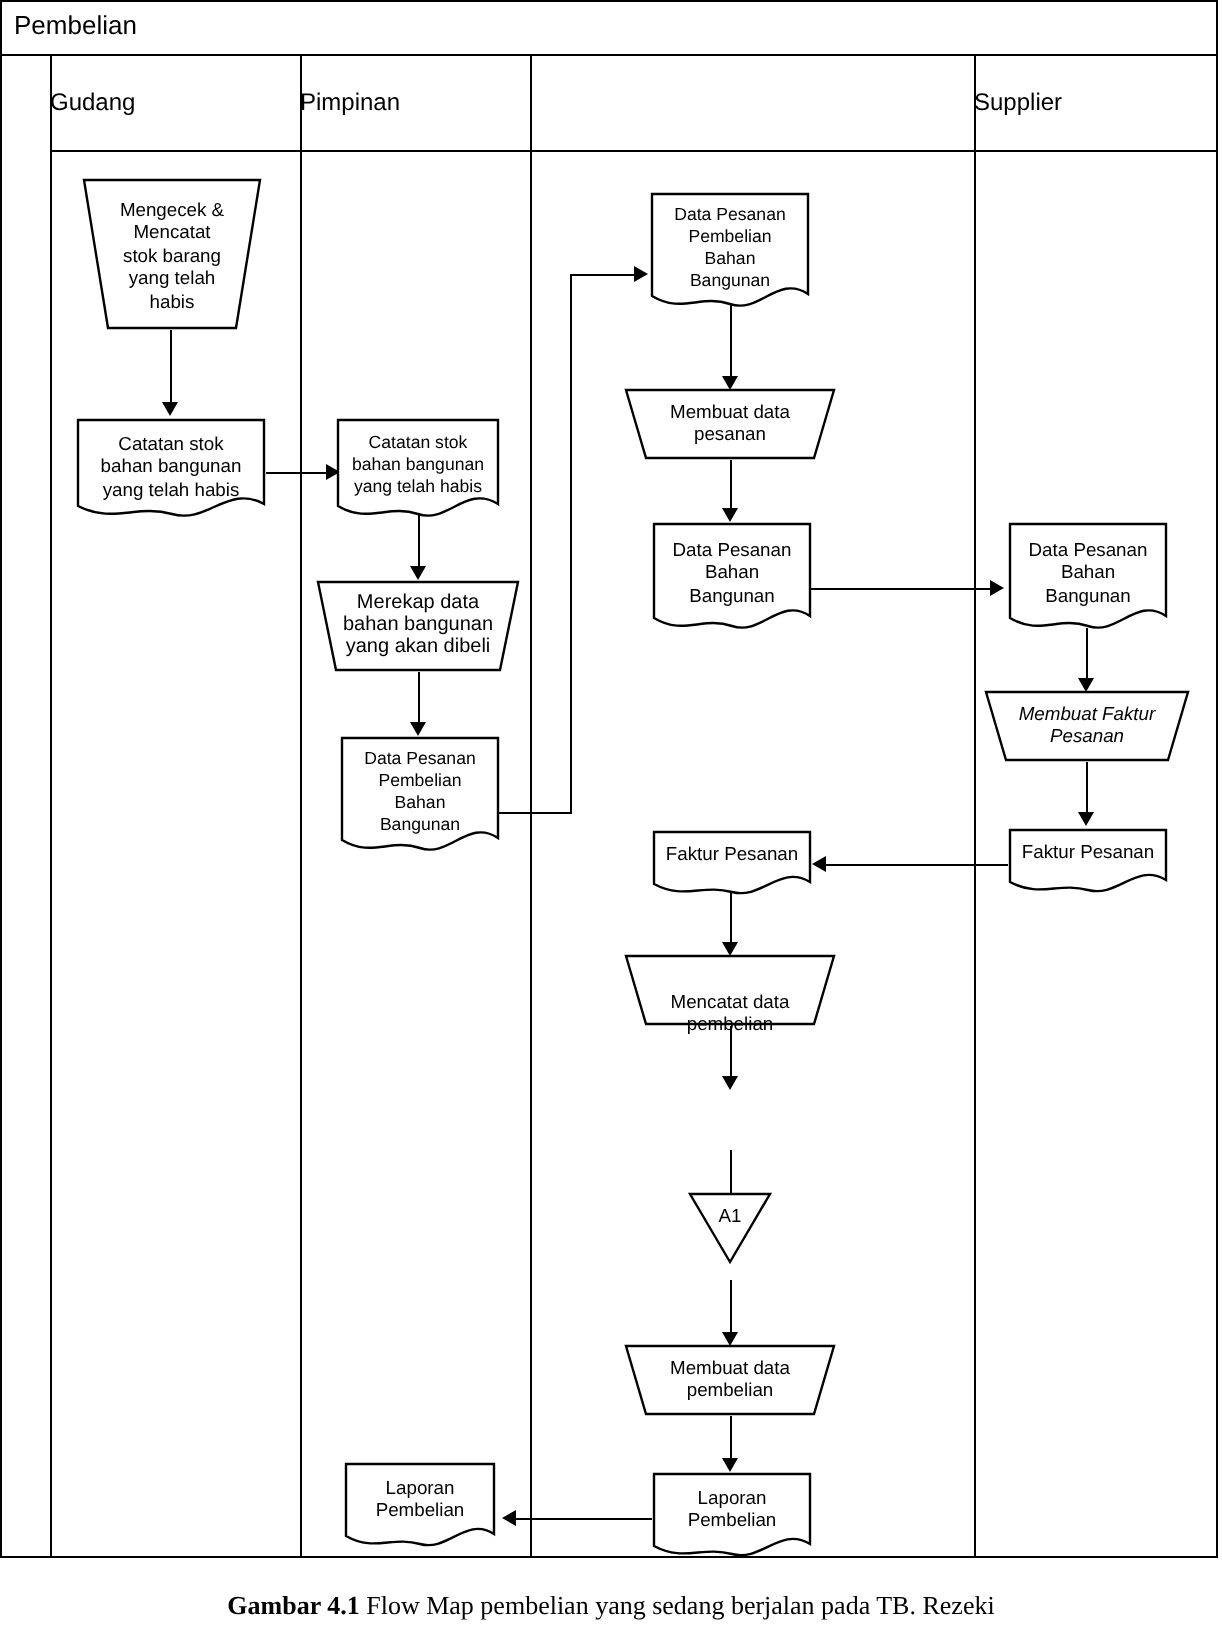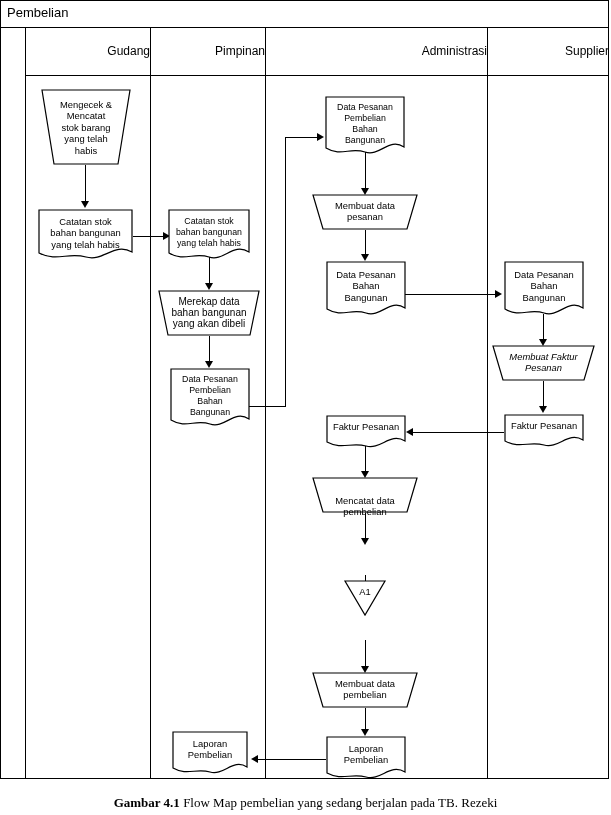--- a/index.html
+++ b/index.html
@@ -50,21 +50,21 @@
     position:absolute;
     left:25px; top:75px;
     width:584px; height:0;
     border-top:1px solid #000;
   }
   .lane-head{
     position:absolute;
     top:44px;
     font-size:12px;
     line-height:14px;
-    text-align:right;
+    text-align:left;
   }
 
   
   .shape{
     position:absolute;
     box-sizing:border-box;
   }
   .shape .lbl{
     position:absolute;
     left:0; right:0;
@@ -127,21 +127,20 @@
   <div class="title-text">Pembelian</div>
 
   <div class="vline" style="left:25px;"></div>
   <div class="vline" style="left:150px;"></div>
   <div class="vline" style="left:265px;"></div>
   <div class="vline" style="left:487px;"></div>
   <div class="hline-head"></div>
 
   <div class="lane-head" style="left:25px;width:125px;">Gudang</div>
   <div class="lane-head" style="left:150px;width:115px;">Pimpinan</div>
-  <div class="lane-head" style="left:265px;width:222px;">Administrasi</div>
   <div class="lane-head" style="left:487px;width:122px;">Supplier</div>
 
   <div class="shape" style="left:36px;top:89px;width:100px;height:80px;">
     <svg width="100" height="76" viewBox="0 0 100 76">
       <polygon points="6,1 94,1 82,75 18,75" fill="#fff" stroke="#000" stroke-width="1.2"></polygon>
     </svg>
     <div class="lbl" style="top:10px;">Mengecek &amp;
 Mencatat
 stok barang
 yang telah
@@ -264,21 +263,21 @@
 pembelian</div>
   </div>
 
   <div class="conn v" style="left:365px;top:513px;height:27px;"></div>
   <div class="arrow down" style="left:361px;top:538px;"></div>
 
 
   <div class="conn v" style="left:365px;top:575px;height:25px;"></div>
   <div class="arrow down" style="left:361px;top:598px;"></div>
 
-  <div class="shape" style="left:344px;top:580px;width:42px;height:36px;">
+  <div class="shape" style="left:344px;top:596px;width:42px;height:36px;">
     <svg width="42" height="36" viewBox="0 0 42 36">
       <polygon points="1,1 41,1 21,35" fill="#fff" stroke="#000" stroke-width="1.2"></polygon>
     </svg>
     <div class="lbl" style="top:6px;">A1</div>
   </div>
 
   <div class="conn v" style="left:365px;top:640px;height:28px;"></div>
   <div class="arrow down" style="left:361px;top:666px;"></div>
 
   <div class="shape" style="left:312px;top:672px;width:106px;height:36px;">

